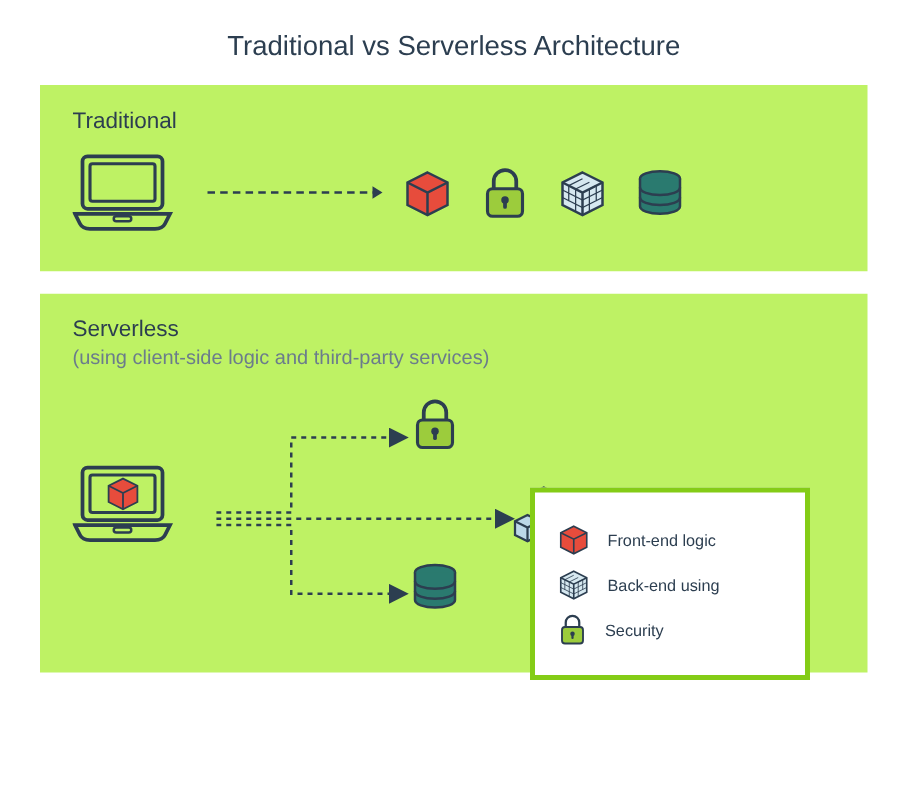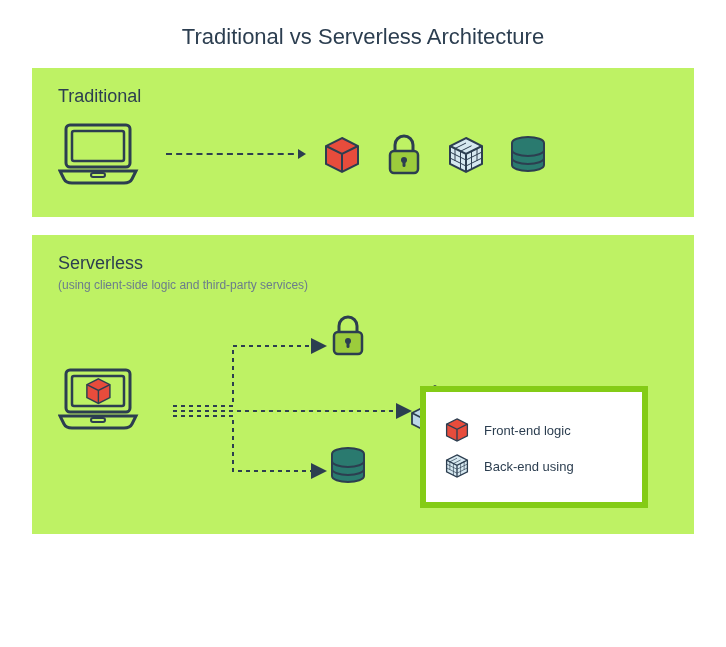--- a/index.html
+++ b/index.html
@@ -23,21 +23,21 @@
     margin: 0 32px 18px;
     padding: 18px 26px 28px;
     position: relative;
   }
   .panel-title {
     font-size: 18px;
     color: #2c3e50;
     margin-bottom: 4px;
   }
   .panel-sub {
-    font-size: 12px;
+    font-size: 16px;
     color: #6b7c8c;
     margin-bottom: 14px;
   }
   .row {
     display: flex;
     align-items: center;
   }
   .trad-row { gap: 18px; margin-top: 14px; }
   .icon {
     display: inline-flex;
@@ -73,21 +73,21 @@
   .sv-lock { position:absolute; left:270px; top:8px; }
   .sv-db   { position:absolute; left:270px; top:140px; }
   .sv-cubes{ position:absolute; left:350px; top:78px; }
 
   
   .legend {
     position: absolute;
     right: 20px;
     top: 80px;
     background: #fff;
-    border: 6px solid #84cc16;
+    border: 4px solid #84cc16;
     padding: 16px 18px 14px;
     width: 180px;
   }
   .legend-row {
     display: flex;
     align-items: center;
     gap: 14px;
     margin: 8px 0;
     font-size: 13px;
     color: #2c3e50;
@@ -236,15 +236,23 @@
         <span>Front-end logic</span>
       </div>
       <div class="legend-row">
         <span class="icon">
             <svg width="26" height="28" viewBox="0 0 40 42">
               <use href="#ic-bluecube"></use>
             </svg>
           </span>
         <span>Back-end using</span>
       </div>
+      <div class="legend-row">
+        <span class="icon">
+            <svg width="24" height="28" viewBox="0 0 40 44">
+              <use href="#ic-lock"></use>
+            </svg>
+          </span>
+        <span>Security</span>
+      </div>
     </div>
   </div>
 </div>
 
 </body></html>

